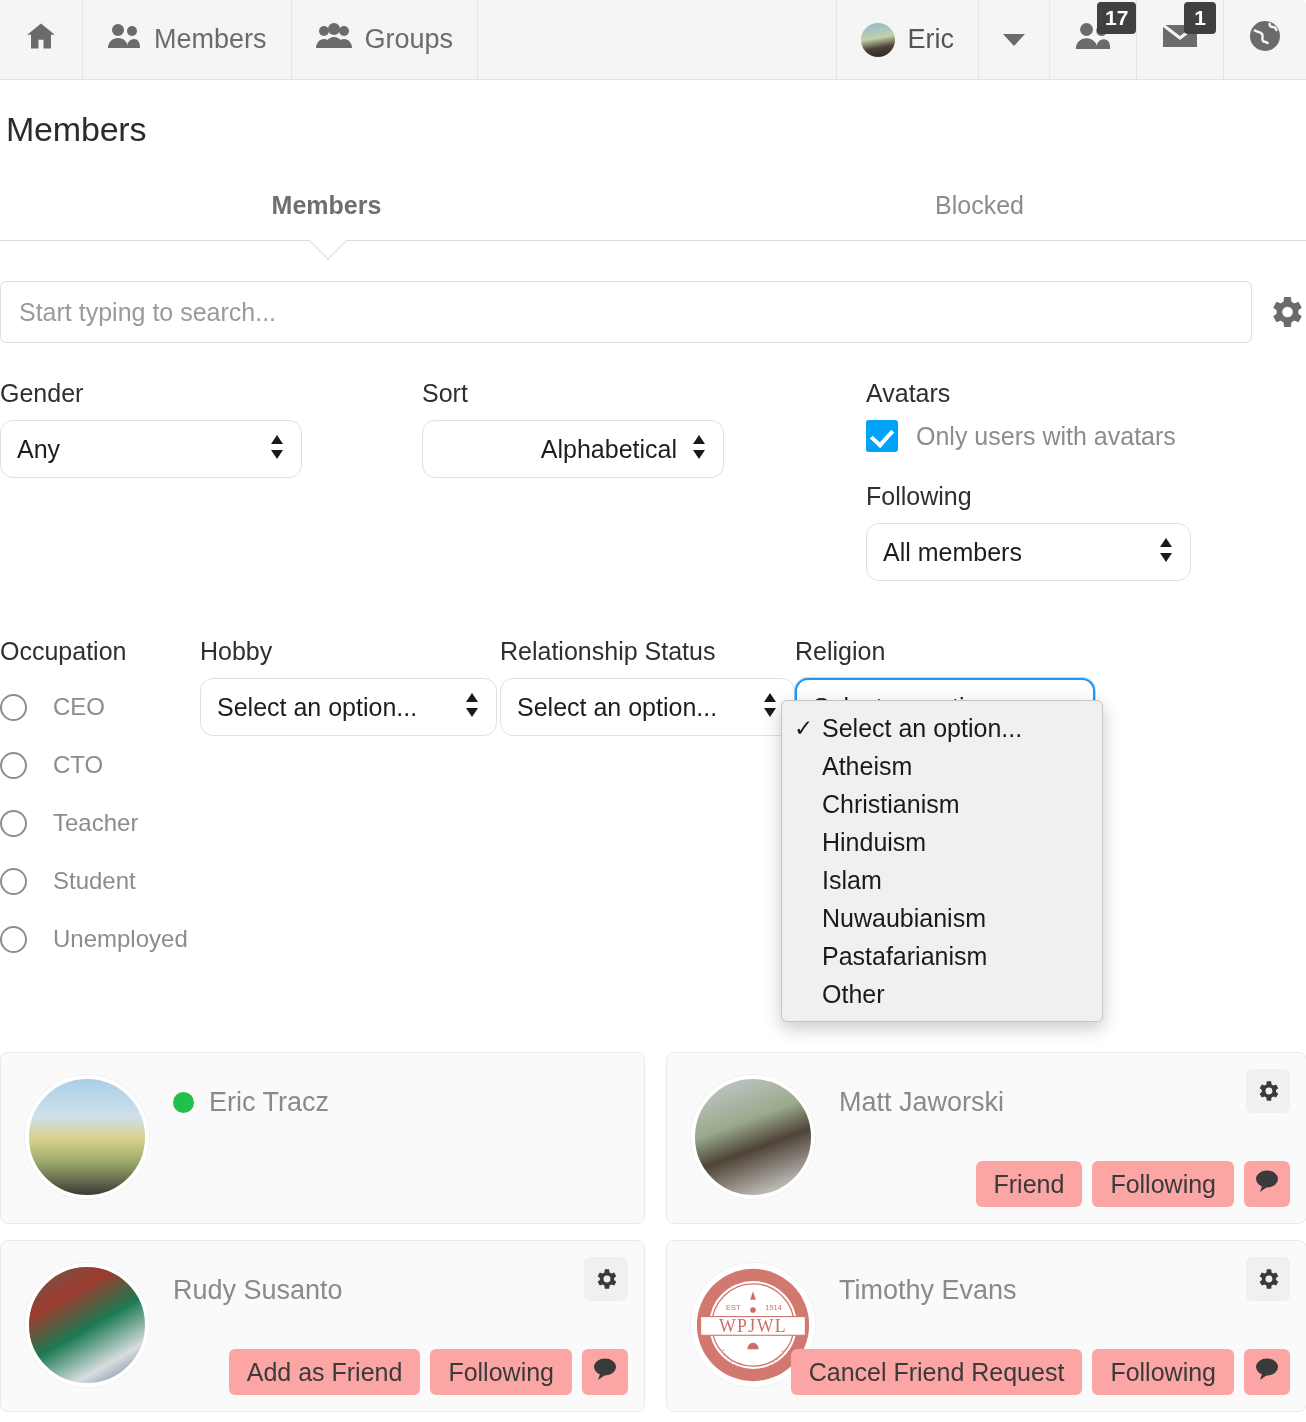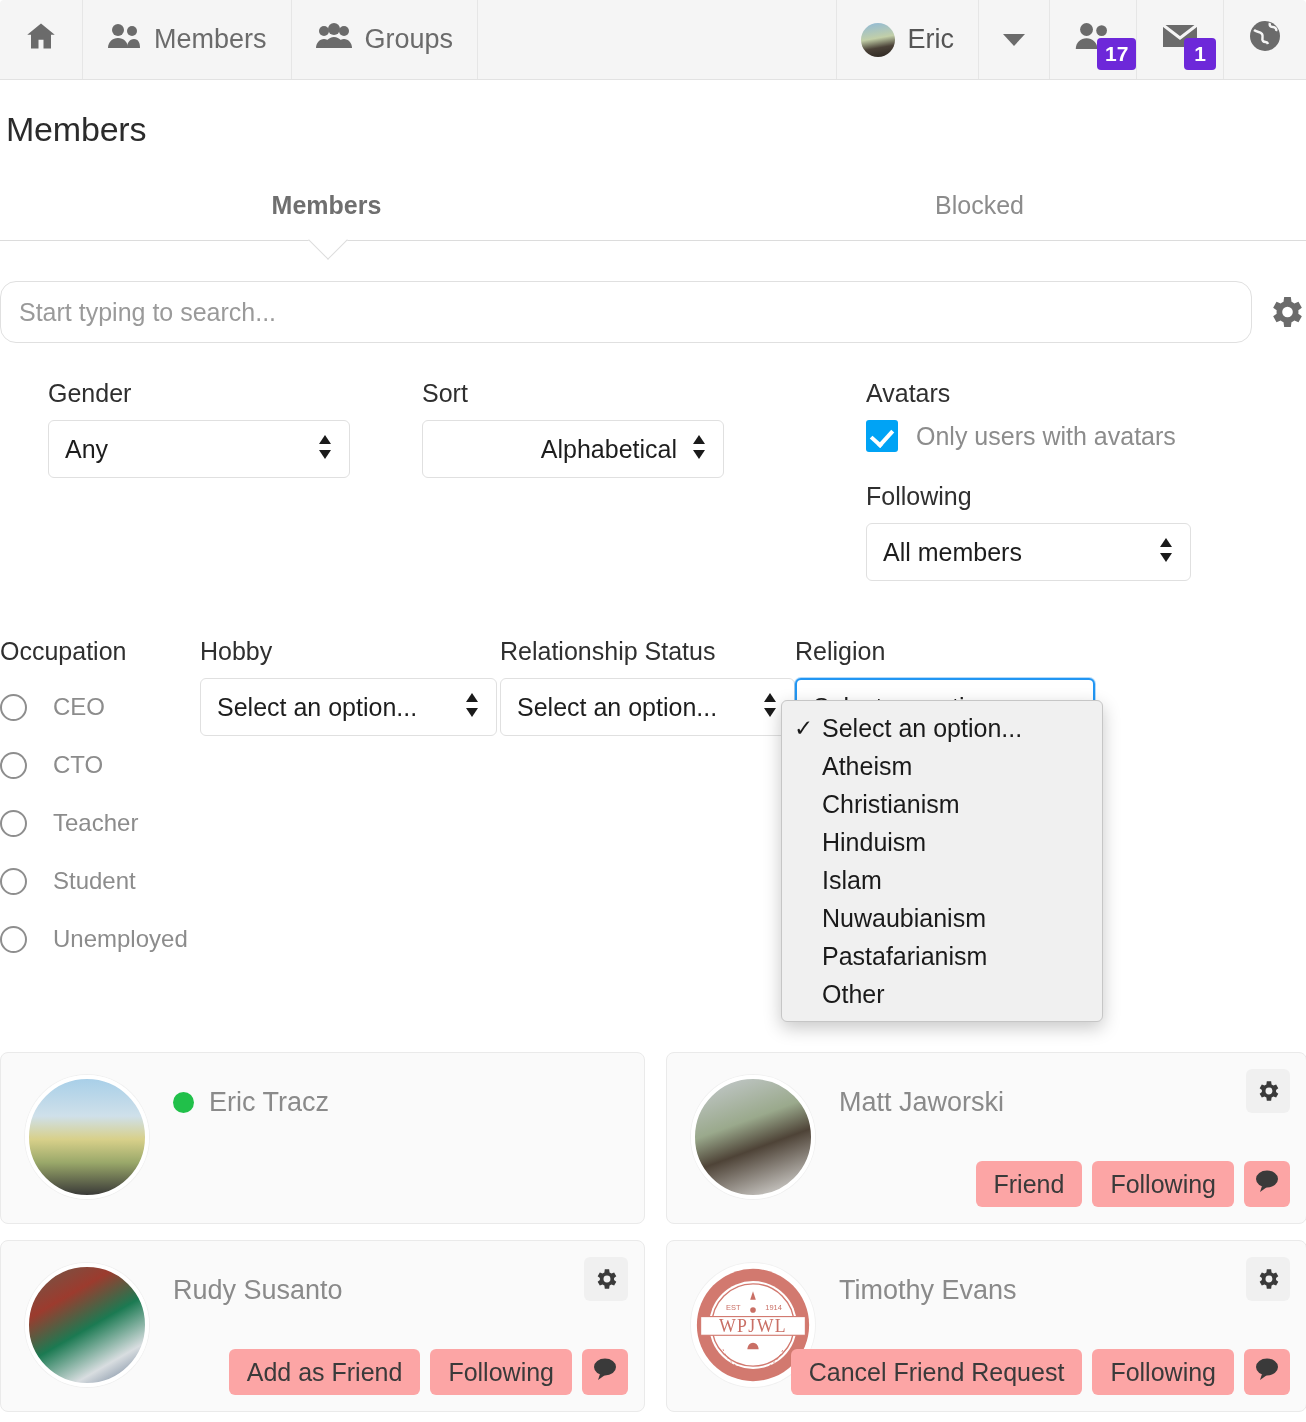--- a/index.html
+++ b/index.html
@@ -47,30 +47,29 @@
     width: 0; height: 0;
     border-left: 11px solid transparent;
     border-right: 11px solid transparent;
     border-top: 12px solid #6b6b6b;
   }
   .badge {
     position: absolute;
     top: 2px;
     left: 50%;
     margin-left: 4px;
-    background: #6d28d9;
+    background: #404040;
     color: #fff;
     font-size: 21px;
     font-weight: bold;
     line-height: 1;
     padding: 5px 8px 6px 8px;
     border-radius: 4px;
     min-width: 32px;
     text-align: center;
-    margin-top: 36px;
   }
   .icon-grey { fill: #6b6b6b; }
 
   
   .page { padding: 0; }
   .page-title {
     font-size: 34px;
     color: #2b2b2b;
     font-weight: normal;
     margin: 30px 0 0 6px;
@@ -108,21 +107,21 @@
   .search-row {
     display: flex;
     align-items: center;
     margin-top: 40px;
     gap: 14px;
   }
   .search-input {
     flex: 1;
     height: 62px;
     border: 1px solid #e0e0e0;
-    border-radius: 16px;
+    border-radius: 6px;
     font-size: 25px;
     color: #9a9a9a;
     padding: 0 18px;
     background: #fff;
     font-family: "Liberation Sans", sans-serif;
     outline: none;
   }
   .search-input::placeholder { color: #9a9a9a; }
   .search-gear { width: 40px; height: 40px; flex: none; cursor: pointer; }
 
@@ -130,39 +129,39 @@
   .filters { position: relative; margin-top: 36px; }
   .filter-label {
     font-size: 25px;
     color: #2f2f2f;
     margin-bottom: 12px;
   }
   .sel {
     appearance: none;
     -webkit-appearance: none;
     border: 1px solid #e0e0e0;
-    border-radius: 6px;
+    border-radius: 13px;
     background: #fff;
     font-size: 25px;
     color: #1d1d1d;
     height: 58px;
     padding: 0 46px 0 16px;
     font-family: "Liberation Sans", sans-serif;
     outline: none;
   }
   .sel-wrap { position: relative; display: inline-block; }
   .sel-arrows {
     position: absolute;
     right: 16px;
     top: 50%;
     transform: translateY(-50%);
     pointer-events: none;
   }
   .row1 { display: flex; align-items: flex-start; }
-  .col-gender { width: 422px; padding-left: 48px; }
+  .col-gender { width: 422px; }
   .col-sort { width: 422px; }
   .col-avatars { flex: 1; padding-left: 22px; }
   .check-row { display: flex; align-items: center; gap: 18px; margin-top: 4px; }
   .checkbox {
     width: 32px; height: 32px;
     background: #00a3f5;
     border-radius: 3px;
     position: relative;
     flex: none;
   }

